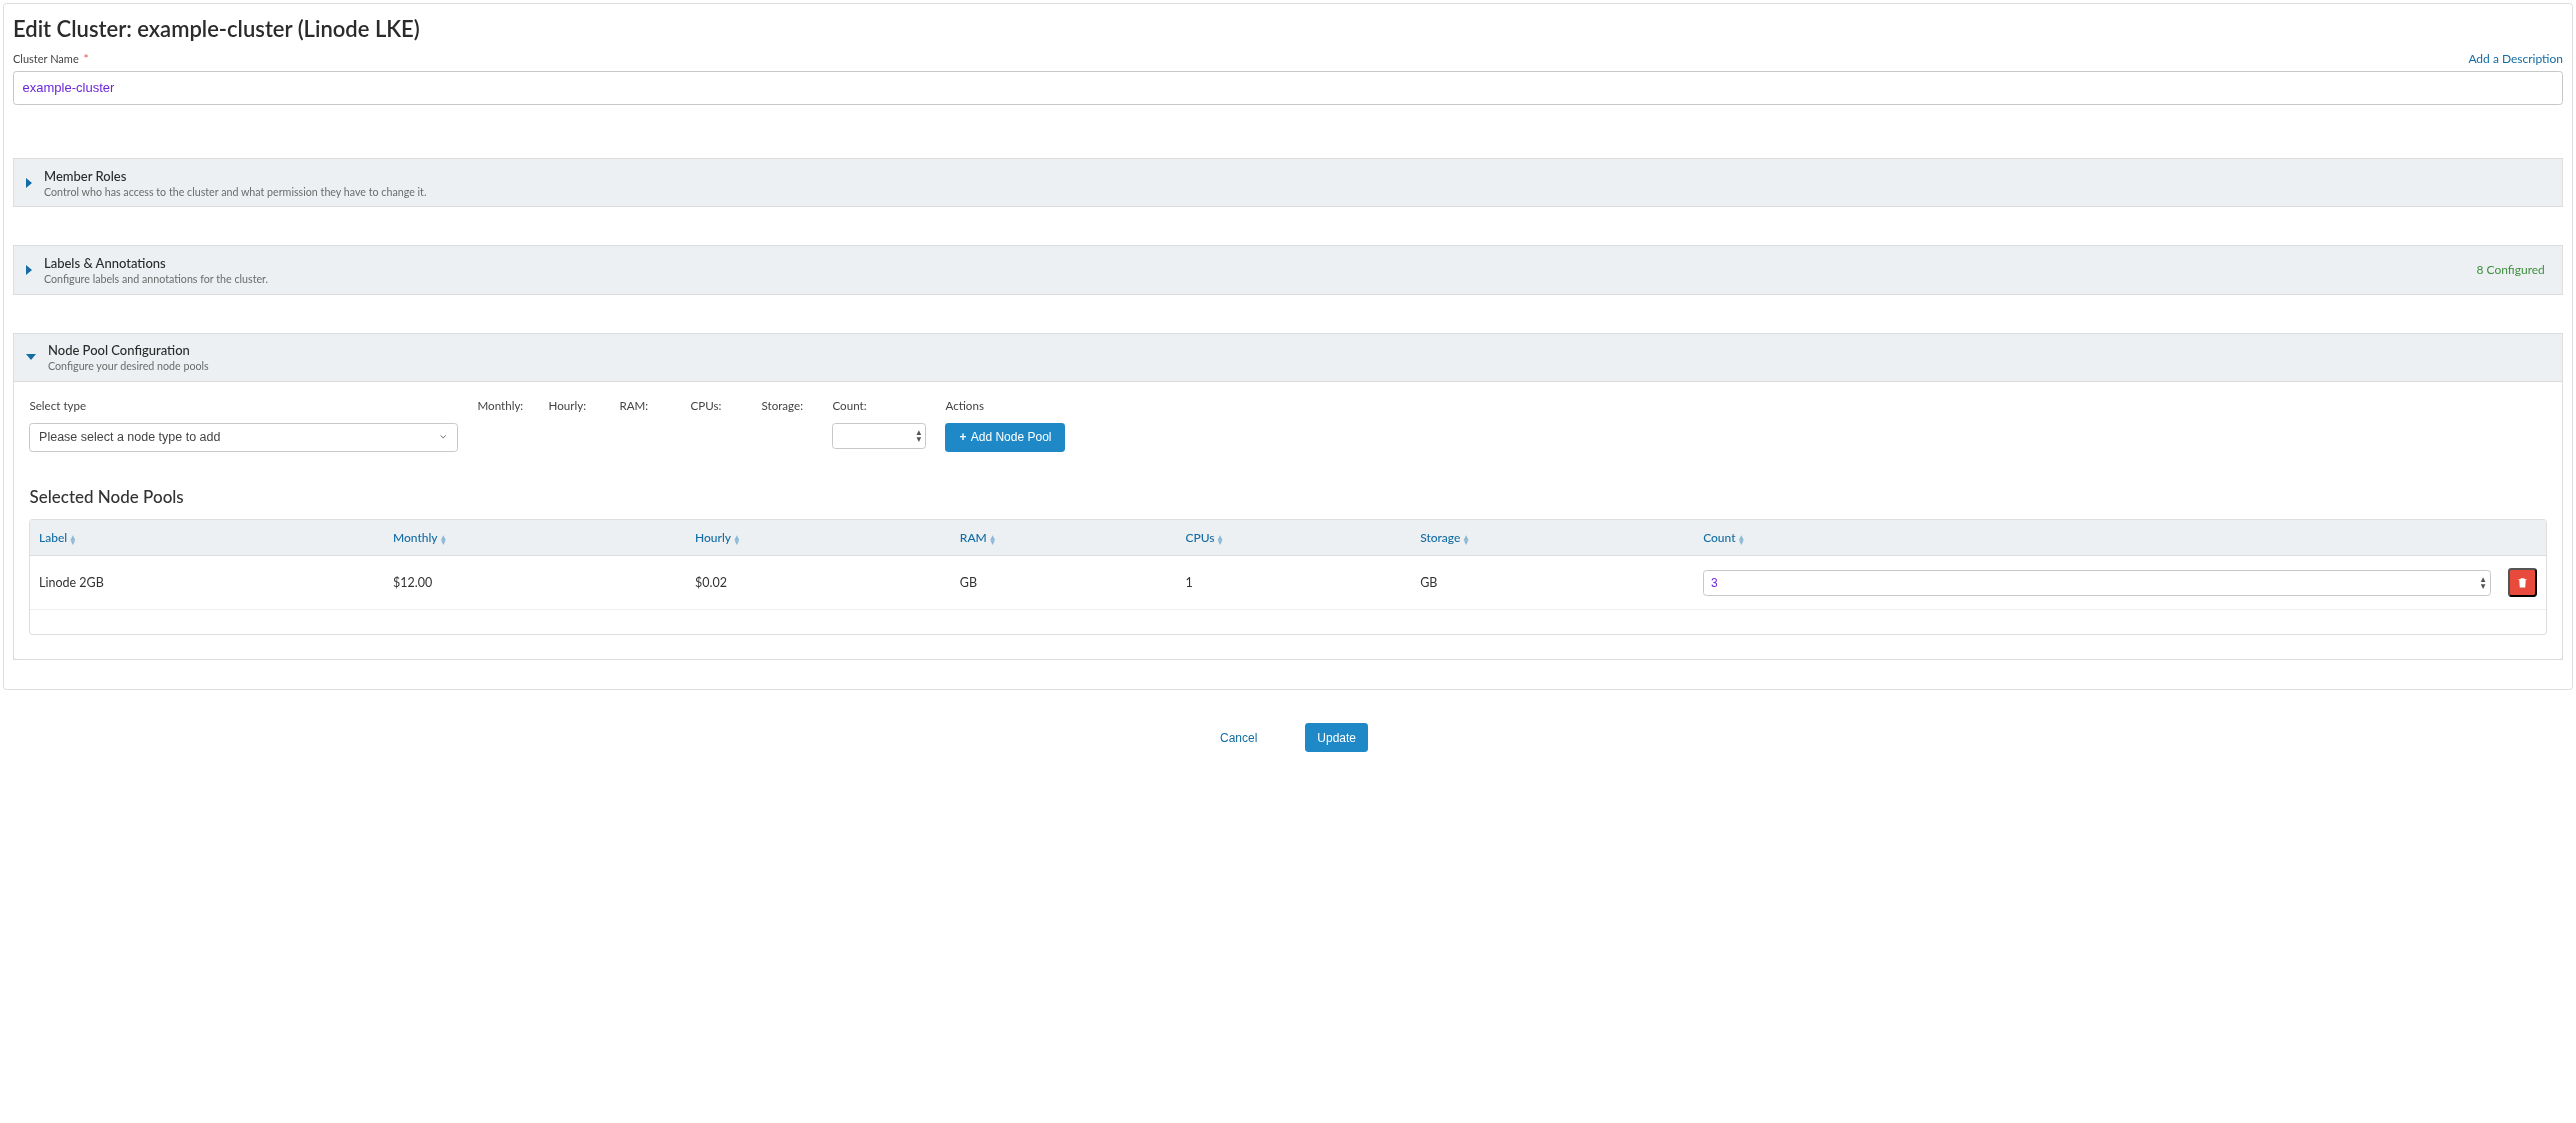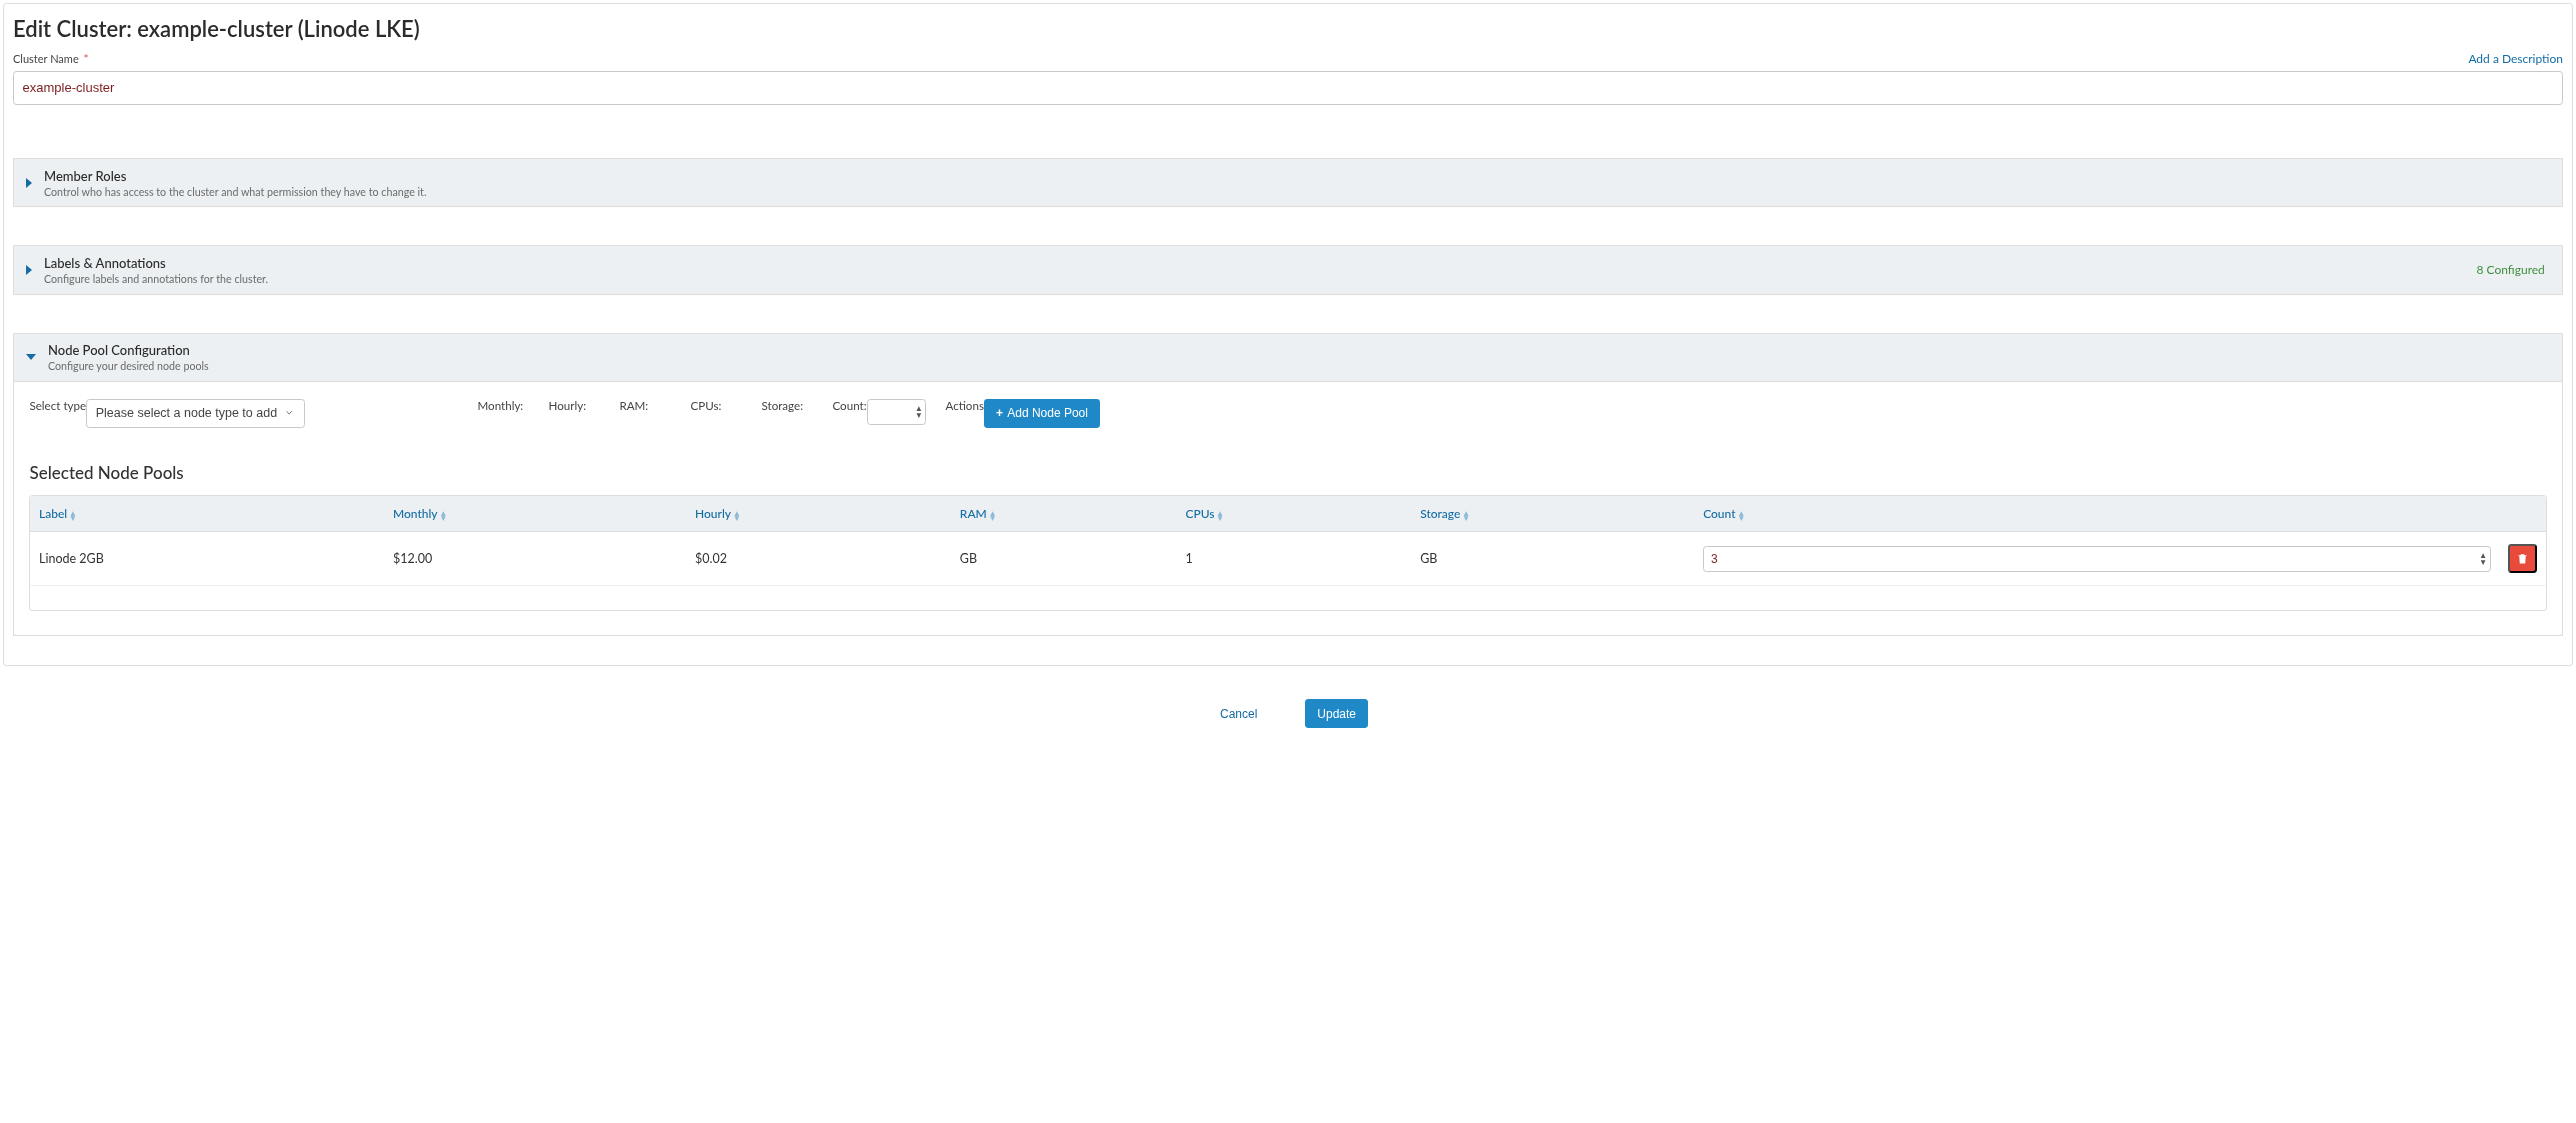--- a/index.html
+++ b/index.html
@@ -37,21 +37,21 @@
     color: #146ca4;
     font-size: 12px;
     cursor: pointer;
   }
   .text-input, .select-input, .num-input {
     width: 100%;
     border: 0.9px solid #c8c8c8;
     border-radius: 3.4px;
     padding: 6.9px 8.6px;
     font-size: 13px;
-    color: #7f1d1d;
+    color: #6d28d9;
     background: #fff;
   }
   .text-input { height: 34px; }
   .section-gap { height: 15.5px; }
 
   .accordion {
     border: 0.9px solid #ddd;
     border-radius: 0;
     background: #ecf0f2;
     margin-bottom: 12px;
@@ -89,21 +89,21 @@
     padding: 17px 15.5px 24px 15.5px;
     border-bottom-left-radius: 3.4px;
     border-bottom-right-radius: 3.4px;
   }
 
   .pool-form {
     display: flex;
     gap: 19px;
     align-items: flex-start;
   }
-  .pf-col { display: flex; flex-direction: row; }
+  .pf-col { display: flex; flex-direction: column; }
   .pf-label { font-size: 11.6px; color: #444; margin-bottom: 8.6px; min-height: 15.5px; }
   .pf-select-col { flex: 0 0 429px; }
   .pf-spacer-col { flex: 0 0 auto; min-width: 52px; }
   .pf-count-col { flex: 0 0 94px; }
   .pf-actions-col { flex: 0 0 120px; }
 
   .select-wrap { position: relative; }
   .select-wrap .chev {
     position: absolute; right: 10.3px; top: 50%; transform: translateY(-50%);
     pointer-events: none; color: #666;

